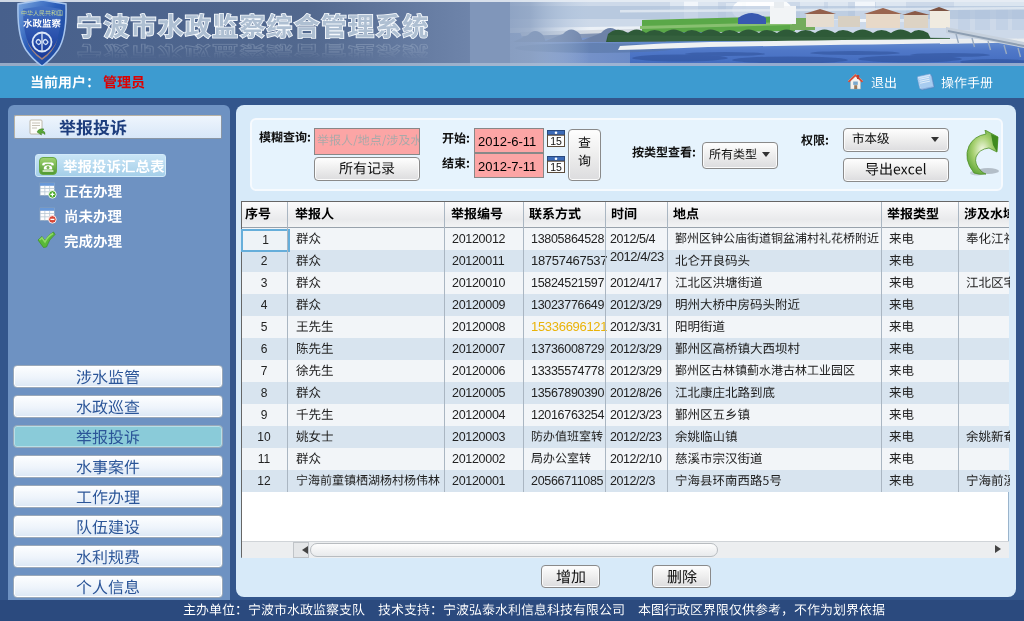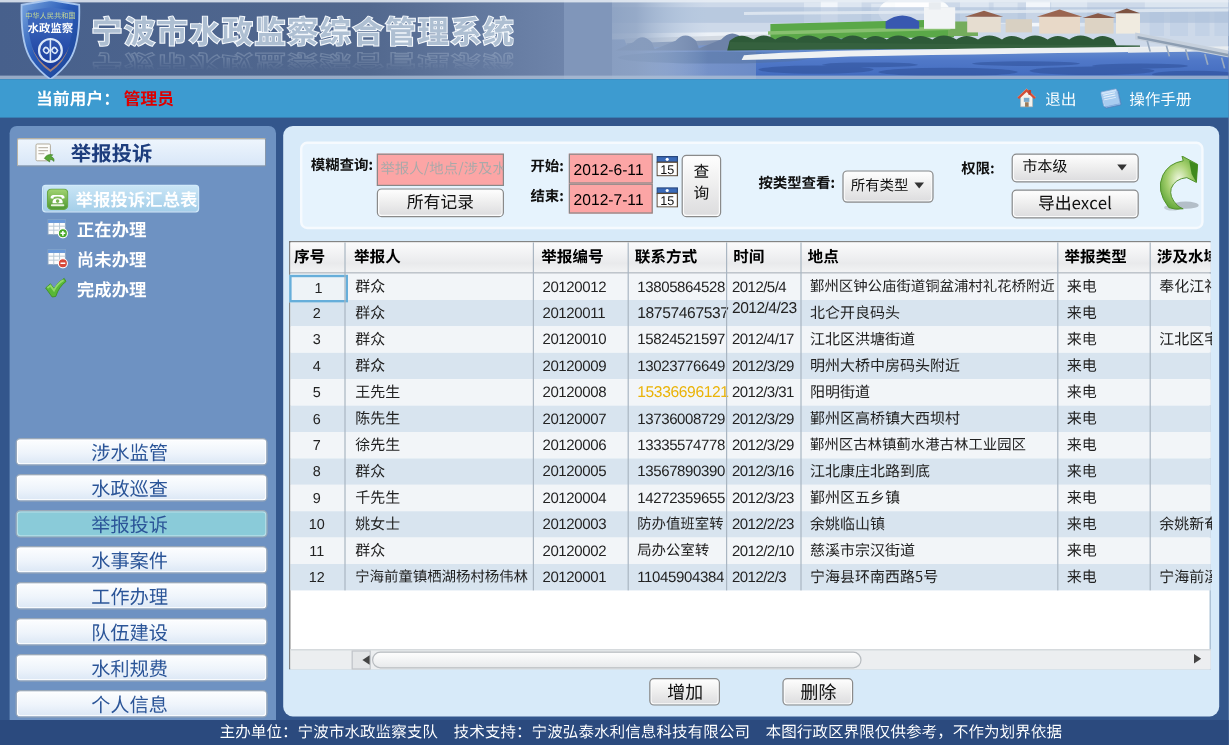--- a/index.html
+++ b/index.html
@@ -908,21 +908,21 @@
         <use href="#g142r" x="100"></use>
       </svg></div>
     <div class="abs" style="left:242px;top:382px;width:767px;height:22px;background:#d8e4ef"></div>
     <div class="abs" style="left:241px;top:386px;width:46px;text-align:center;font-size:12px;line-height:14px;font-family:Liberation Sans,sans-serif;color:#222">8</div>
     <div class="abs" style="left:296px;top:386px;width:147px;overflow:hidden;white-space:nowrap"><svg width="25.0" height="12.5" viewBox="0 -88 200 100" style="vertical-align:top;" fill="#222222">
         <use href="#g122r" x="0"></use>
         <use href="#g123r" x="100"></use>
       </svg></div>
     <div class="abs" style="left:452px;top:386px;font-size:12.5px;line-height:14px;font-family:Liberation Sans,sans-serif;letter-spacing:-0.3px;color:#222">20120005</div>
     <div class="abs" style="left:531px;top:386px;font-size:12.5px;line-height:14px;font-family:Liberation Sans,sans-serif;letter-spacing:-0.3px;color:#222">13567890390</div>
-    <div class="abs" style="left:610px;top:386px;font-size:12.5px;line-height:14px;font-family:Liberation Sans,sans-serif;letter-spacing:-0.45px;color:#222">2012/3/16</div>
+    <div class="abs" style="left:610px;top:386px;font-size:12.5px;line-height:14px;font-family:Liberation Sans,sans-serif;letter-spacing:-0.45px;color:#222">2012/8/26</div>
     <div class="abs" style="left:675px;top:386px;width:204px;overflow:hidden;white-space:nowrap"><svg width="100.0" height="12.5" viewBox="0 -88 800 100" style="vertical-align:top;" fill="#222222">
         <use href="#g145r" x="0"></use>
         <use href="#g146r" x="100"></use>
         <use href="#g175r" x="200"></use>
         <use href="#g176r" x="300"></use>
         <use href="#g146r" x="400"></use>
         <use href="#g177r" x="500"></use>
         <use href="#g178r" x="600"></use>
         <use href="#g179r" x="700"></use>
       </svg></div>
@@ -931,21 +931,21 @@
         <use href="#g142r" x="100"></use>
       </svg></div>
     <div class="abs" style="left:242px;top:404px;width:767px;height:22px;background:#f2f5f8"></div>
     <div class="abs" style="left:241px;top:408px;width:46px;text-align:center;font-size:12px;line-height:14px;font-family:Liberation Sans,sans-serif;color:#222">9</div>
     <div class="abs" style="left:296px;top:408px;width:147px;overflow:hidden;white-space:nowrap"><svg width="37.5" height="12.5" viewBox="0 -88 300 100" style="vertical-align:top;" fill="#222222">
         <use href="#g180r" x="0"></use>
         <use href="#g160r" x="100"></use>
         <use href="#g161r" x="200"></use>
       </svg></div>
     <div class="abs" style="left:452px;top:408px;font-size:12.5px;line-height:14px;font-family:Liberation Sans,sans-serif;letter-spacing:-0.3px;color:#222">20120004</div>
-    <div class="abs" style="left:531px;top:408px;font-size:12.5px;line-height:14px;font-family:Liberation Sans,sans-serif;letter-spacing:-0.3px;color:#222">14272359655</div>
+    <div class="abs" style="left:531px;top:408px;font-size:12.5px;line-height:14px;font-family:Liberation Sans,sans-serif;letter-spacing:-0.3px;color:#222">12016763254</div>
     <div class="abs" style="left:610px;top:408px;font-size:12.5px;line-height:14px;font-family:Liberation Sans,sans-serif;letter-spacing:-0.45px;color:#222">2012/3/23</div>
     <div class="abs" style="left:675px;top:408px;width:204px;overflow:hidden;white-space:nowrap"><svg width="75.0" height="12.5" viewBox="0 -88 600 100" style="vertical-align:top;" fill="#222222">
         <use href="#g124r" x="0"></use>
         <use href="#g125r" x="100"></use>
         <use href="#g126r" x="200"></use>
         <use href="#g181r" x="300"></use>
         <use href="#g182r" x="400"></use>
         <use href="#g165r" x="500"></use>
       </svg></div>
     <div class="abs" style="left:889px;top:408px;width:67px;overflow:hidden;white-space:nowrap"><svg width="25.0" height="12.5" viewBox="0 -88 200 100" style="vertical-align:top;" fill="#222222">
@@ -1025,21 +1025,21 @@
         <use href="#g165r" x="400"></use>
         <use href="#g204r" x="500"></use>
         <use href="#g205r" x="600"></use>
         <use href="#g206r" x="700"></use>
         <use href="#g135r" x="800"></use>
         <use href="#g206r" x="900"></use>
         <use href="#g207r" x="1000"></use>
         <use href="#g170r" x="1100"></use>
       </svg></div>
     <div class="abs" style="left:452px;top:474px;font-size:12.5px;line-height:14px;font-family:Liberation Sans,sans-serif;letter-spacing:-0.3px;color:#222">20120001</div>
-    <div class="abs" style="left:531px;top:474px;font-size:12.5px;line-height:14px;font-family:Liberation Sans,sans-serif;letter-spacing:-0.3px;color:#222">11045904384</div>
+    <div class="abs" style="left:531px;top:474px;font-size:12.5px;line-height:14px;font-family:Liberation Sans,sans-serif;letter-spacing:-0.3px;color:#222">20566711085</div>
     <div class="abs" style="left:610px;top:474px;font-size:12.5px;line-height:14px;font-family:Liberation Sans,sans-serif;letter-spacing:-0.45px;color:#222">2012/2/3</div>
     <div class="abs" style="left:675px;top:474px;width:204px;overflow:hidden;white-space:nowrap"><svg width="106.9" height="12.5" viewBox="0 -88 856 100" style="vertical-align:top;" fill="#222222">
         <use href="#g201r" x="0"></use>
         <use href="#g202r" x="100"></use>
         <use href="#g208r" x="200"></use>
         <use href="#g209r" x="300"></use>
         <use href="#g210r" x="400"></use>
         <use href="#g166r" x="500"></use>
         <use href="#g177r" x="600"></use>
         <use href="#g211r" x="700"></use>

